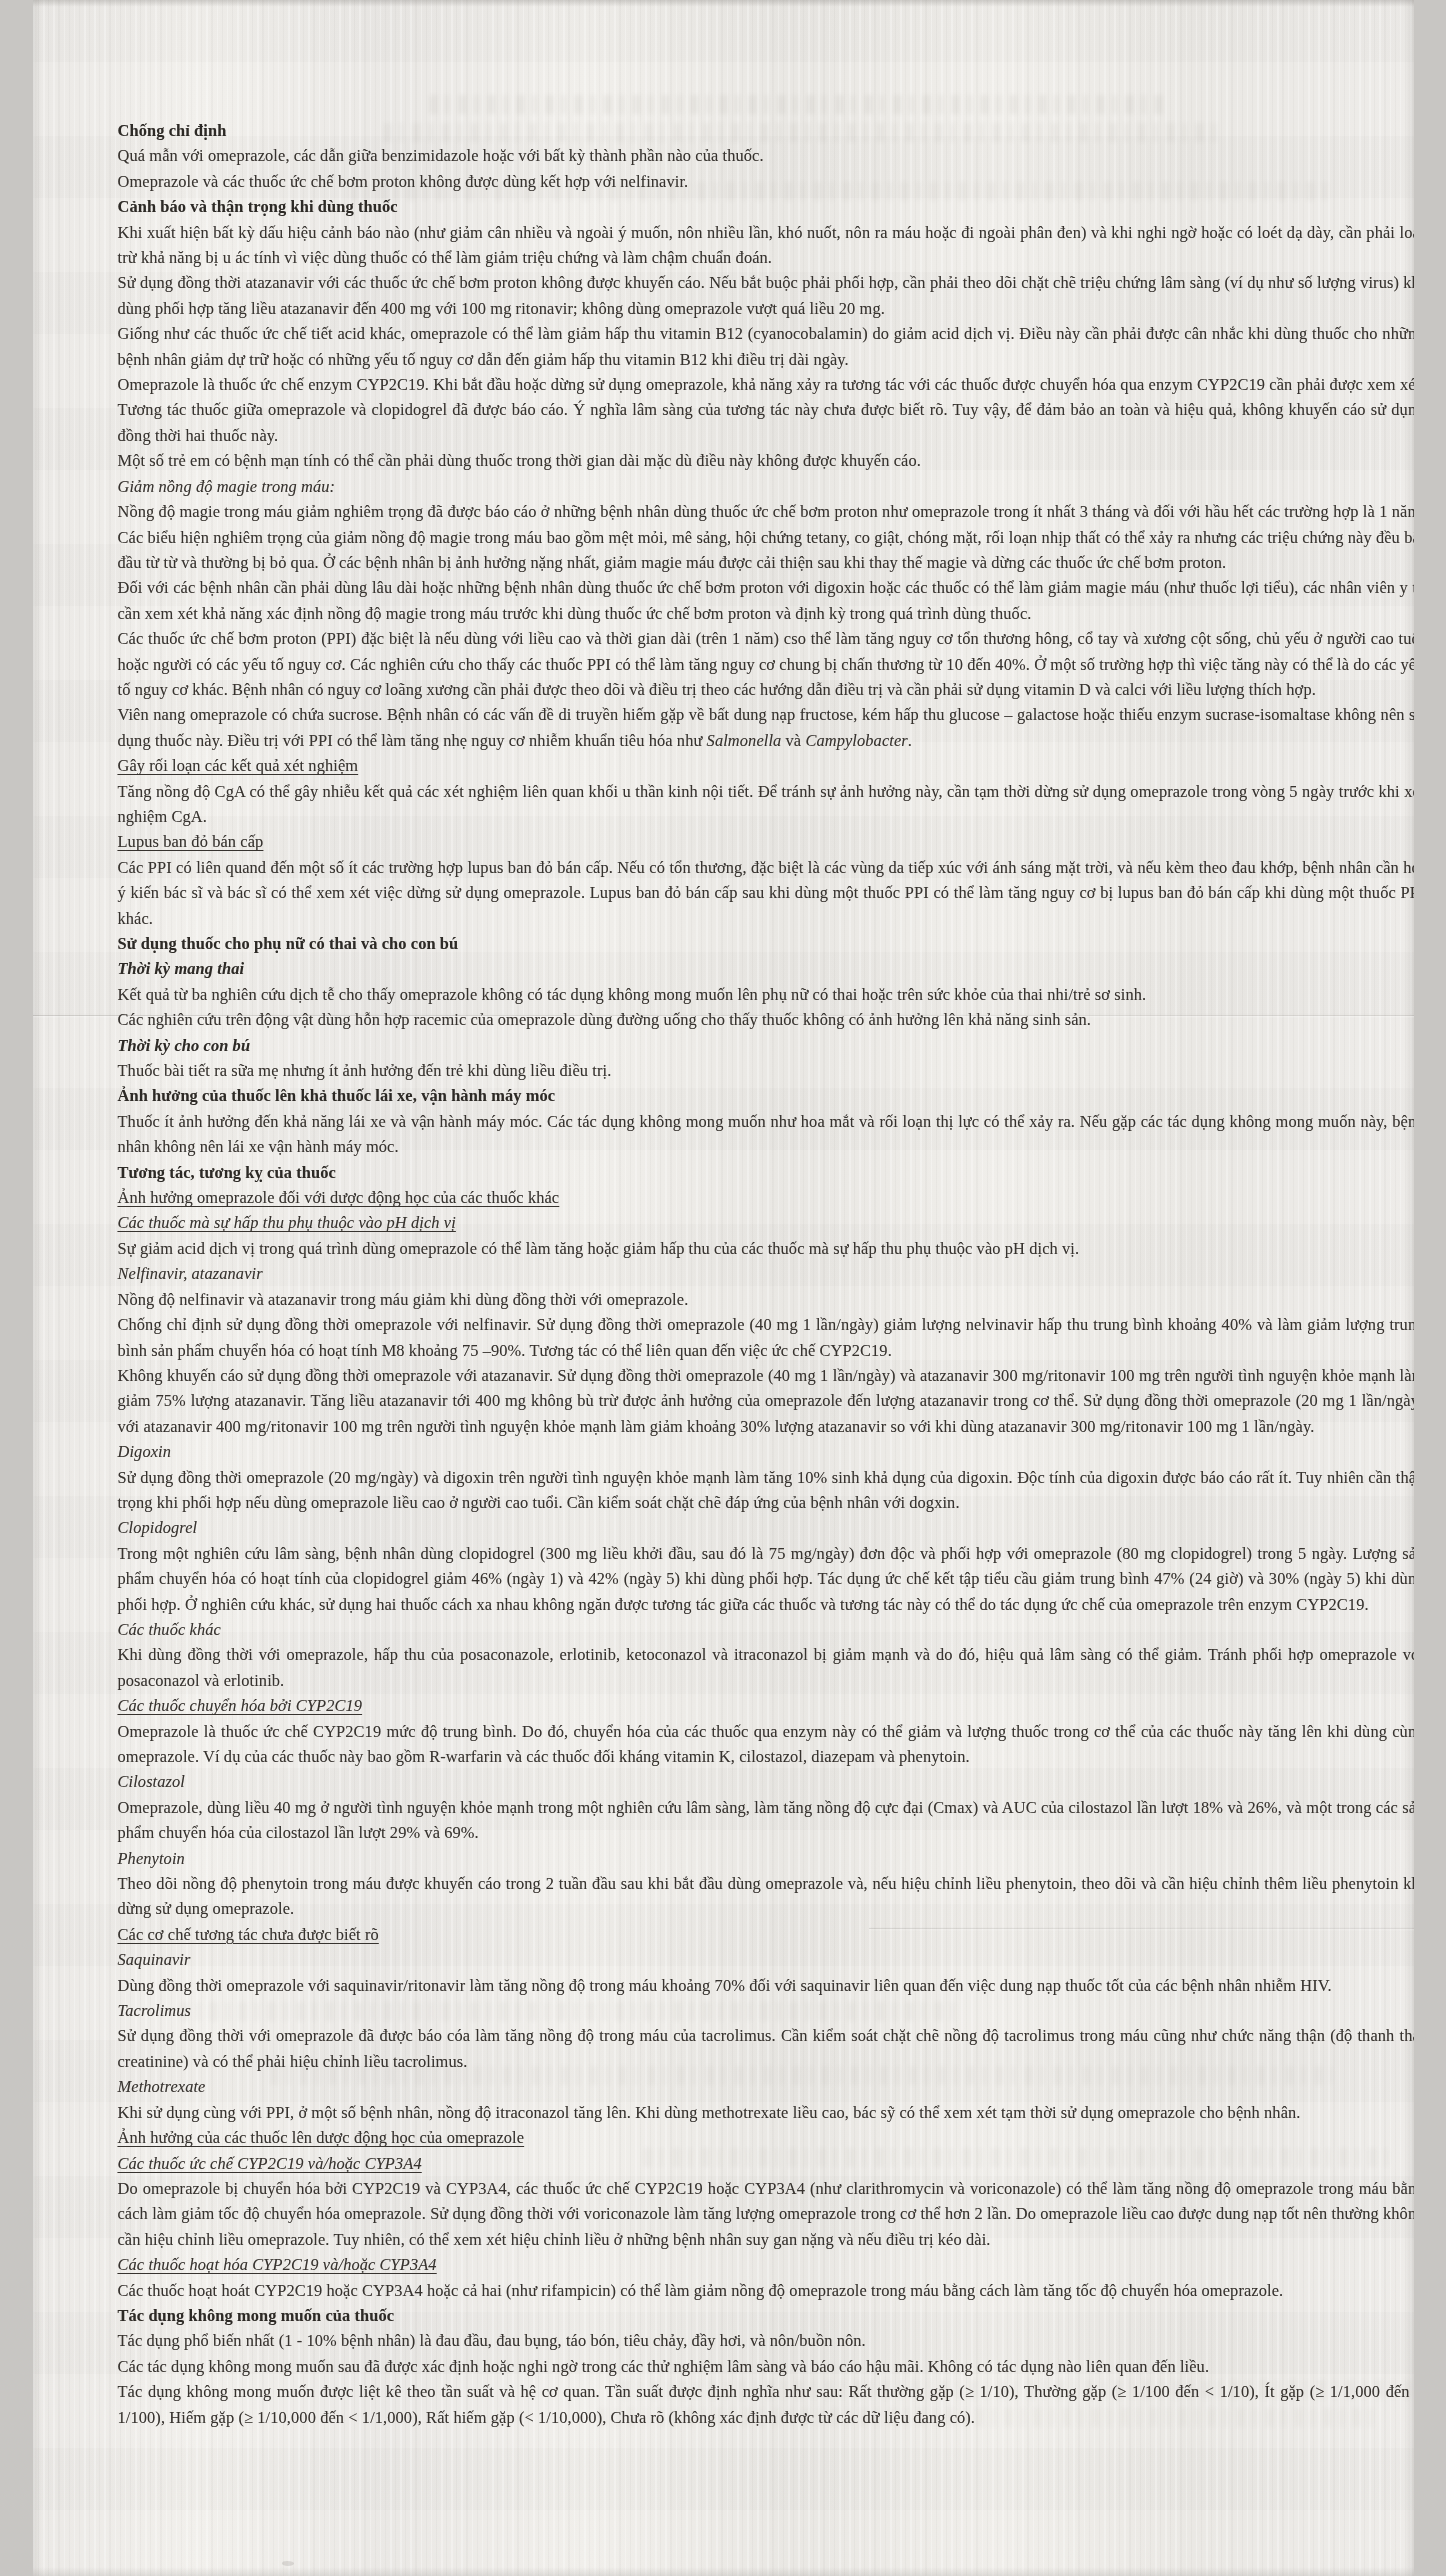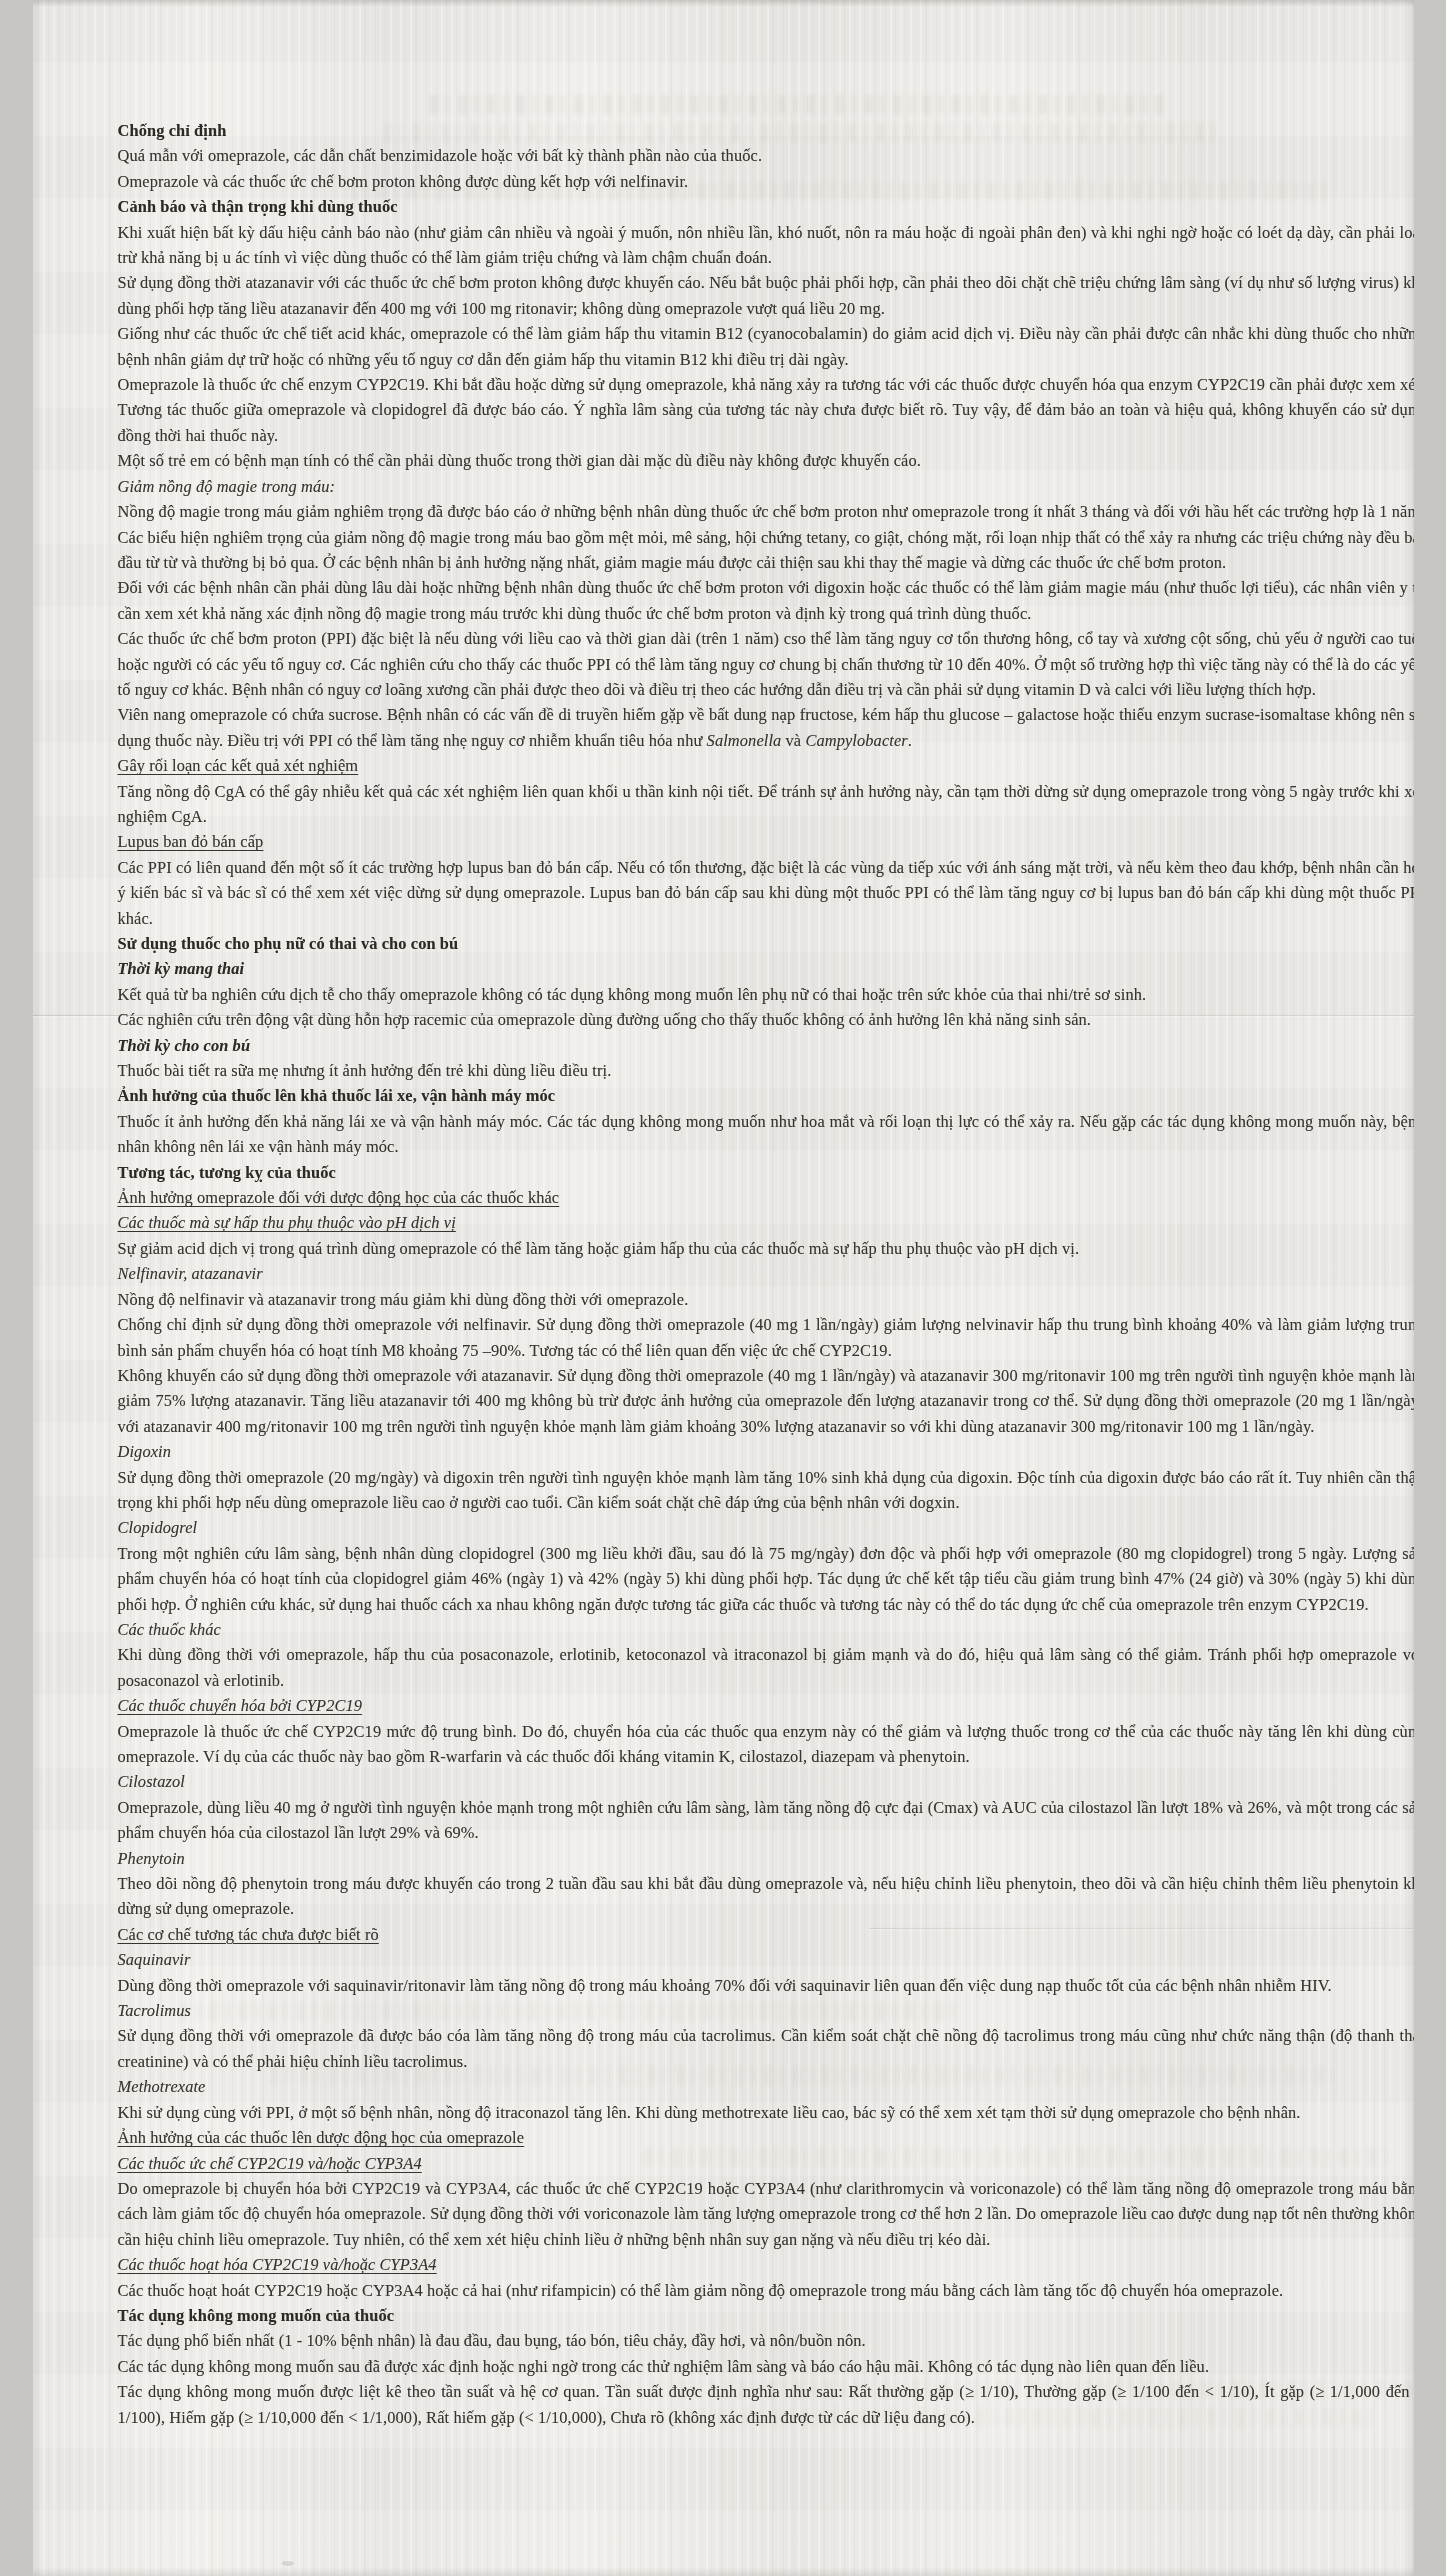--- a/index.html
+++ b/index.html
@@ -76,21 +76,21 @@
 
   <div class="crease" style="left:0;top:1015px;width:1447px;"></div>
   <div class="crease" style="left:836px;top:1928px;width:610px;opacity:.7;"></div>
 
   <div class="artifact" style="left:1426px;top:495px;width:10.2px;height:14.7px;"></div>
   <div class="artifact" style="left:1430px;top:389px;width:8px;height:10.2px;opacity:.5;"></div>
   <div class="artifact" style="left:249px;top:2561px;width:12.4px;height:5.1px;opacity:.4;"></div>
 
   <div class="content">
       <p class="heading-bold"><span>Chống chỉ định</span></p>
-      <p class="paragraph"><span>Quá mẫn với omeprazole, các dẫn chất benzimidazole hoặc với bất kỳ thành phần nào của thuốc.</span></p>
+      <p class="paragraph"><span>Quá mẫn với omeprazole, các dẫn giữa benzimidazole hoặc với bất kỳ thành phần nào của thuốc.</span></p>
       <p class="paragraph"><span>Omeprazole và các thuốc ức chế bơm proton không được dùng kết hợp với nelfinavir.</span></p>
       <p class="heading-bold"><span>Cảnh báo và thận trọng khi dùng thuốc</span></p>
       <p class="paragraph"><span>Khi xuất hiện bất kỳ dấu hiệu cảnh báo nào (như giảm cân nhiều và ngoài ý muốn, nôn nhiều lần, khó nuốt, nôn ra máu hoặc đi ngoài phân đen) và khi nghi ngờ hoặc có loét dạ dày, cần phải loại trừ khả năng bị u ác tính vì việc dùng thuốc có thể làm giảm triệu chứng và làm chậm chuẩn đoán.</span></p>
       <p class="paragraph"><span>Sử dụng đồng thời atazanavir với các thuốc ức chế bơm proton không được khuyến cáo. Nếu bắt buộc phải phối hợp, cần phải theo dõi chặt chẽ triệu chứng lâm sàng (ví dụ như số lượng virus) khi dùng phối hợp tăng liều atazanavir đến 400 mg với 100 mg ritonavir; không dùng omeprazole vượt quá liều 20 mg.</span></p>
       <p class="paragraph"><span>Giống như các thuốc ức chế tiết acid khác, omeprazole có thể làm giảm hấp thu vitamin B12 (cyanocobalamin) do giảm acid dịch vị. Điều này cần phải được cân nhắc khi dùng thuốc cho những bệnh nhân giảm dự trữ hoặc có những yếu tố nguy cơ dẫn đến giảm hấp thu vitamin B12 khi điều trị dài ngày.</span></p>
       <p class="paragraph"><span>Omeprazole là thuốc ức chế enzym CYP2C19. Khi bắt đầu hoặc dừng sử dụng omeprazole, khả năng xảy ra tương tác với các thuốc được chuyển hóa qua enzym CYP2C19 cần phải được xem xét. Tương tác thuốc giữa omeprazole và clopidogrel đã được báo cáo. Ý nghĩa lâm sàng của tương tác này chưa được biết rõ. Tuy vậy, để đảm bảo an toàn và hiệu quả, không khuyến cáo sử dụng đồng thời hai thuốc này.</span></p>
       <p class="paragraph"><span>Một số trẻ em có bệnh mạn tính có thể cần phải dùng thuốc trong thời gian dài mặc dù điều này không được khuyến cáo.</span></p>
       <p class="heading-italic"><span>Giảm nồng độ magie trong máu:</span></p>
       <p class="paragraph"><span>Nồng độ magie trong máu giảm nghiêm trọng đã được báo cáo ở những bệnh nhân dùng thuốc ức chế bơm proton như omeprazole trong ít nhất 3 tháng và đối với hầu hết các trường hợp là 1 năm. Các biểu hiện nghiêm trọng của giảm nồng độ magie trong máu bao gồm mệt mỏi, mê sảng, hội chứng tetany, co giật, chóng mặt, rối loạn nhịp thất có thể xảy ra nhưng các triệu chứng này đều bắt đầu từ từ và thường bị bỏ qua. Ở các bệnh nhân bị ảnh hưởng nặng nhất, giảm magie máu được cải thiện sau khi thay thế magie và dừng các thuốc ức chế bơm proton.</span></p>
       <p class="paragraph"><span>Đối với các bệnh nhân cần phải dùng lâu dài hoặc những bệnh nhân dùng thuốc ức chế bơm proton với digoxin hoặc các thuốc có thể làm giảm magie máu (như thuốc lợi tiểu), các nhân viên y tế cần xem xét khả năng xác định nồng độ magie trong máu trước khi dùng thuốc ức chế bơm proton và định kỳ trong quá trình dùng thuốc.</span></p>

